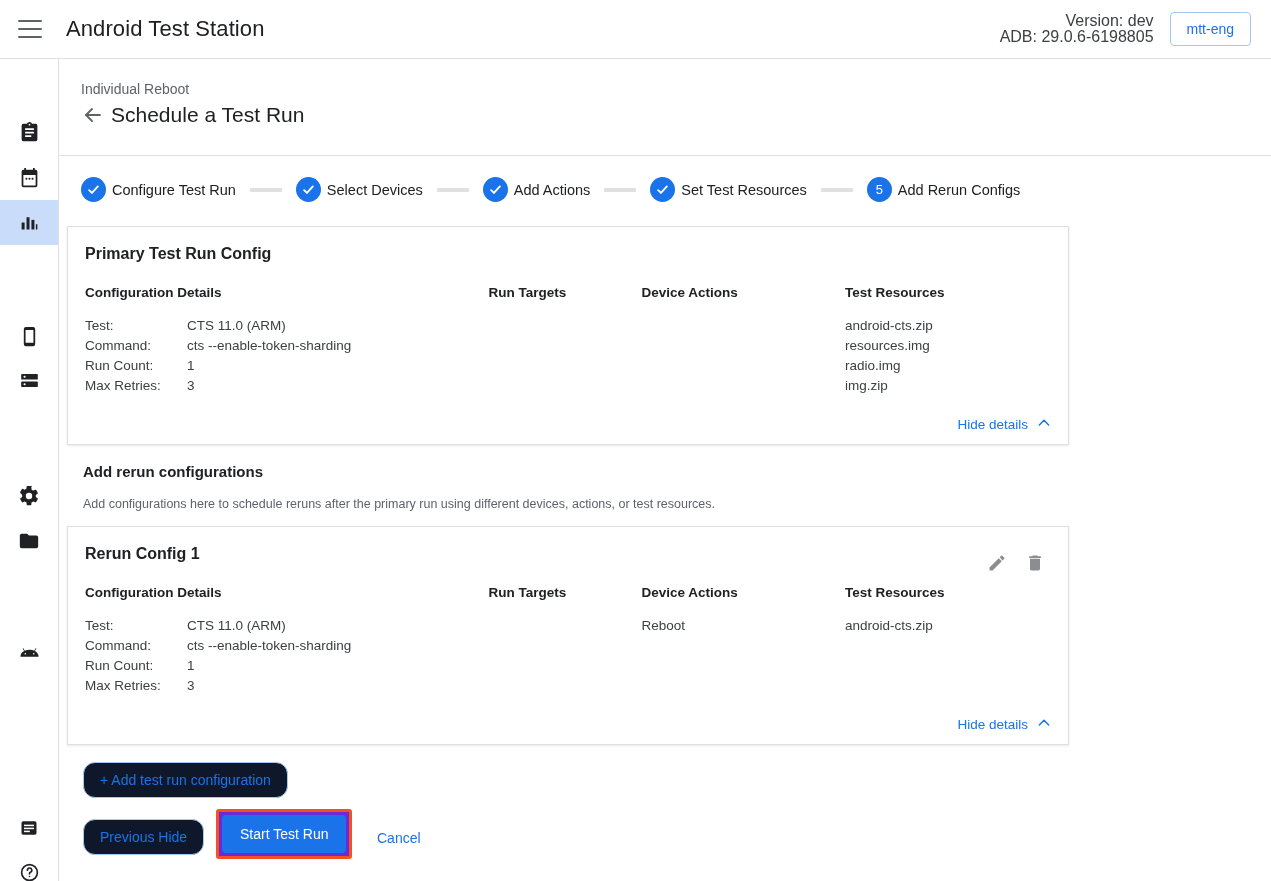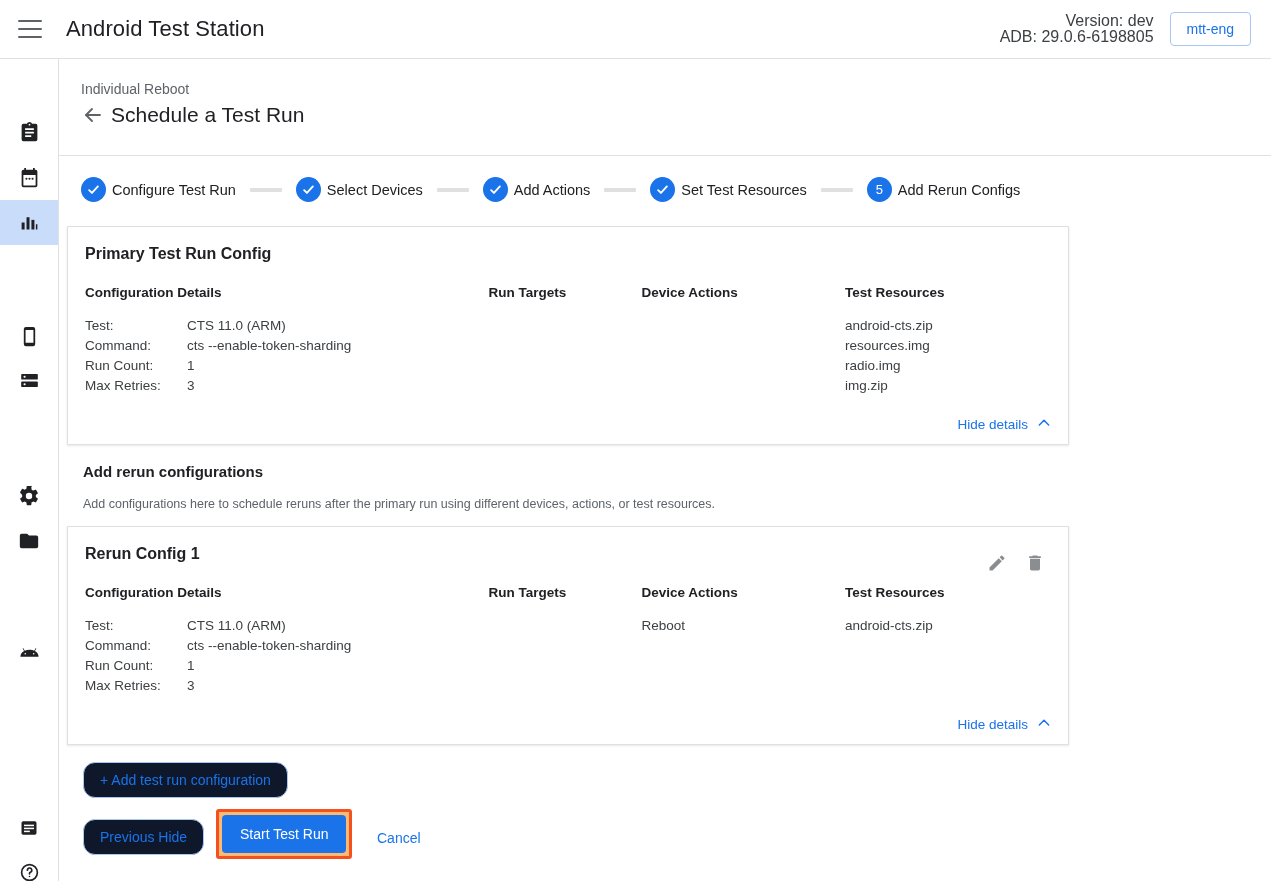--- a/index.html
+++ b/index.html
@@ -135,21 +135,21 @@
     border: none; border-radius: 4px; background: #1a73e8;
     color: #fff; font-size: 14px; padding: 11px 18px; cursor: pointer;
     font-family: "Liberation Sans", sans-serif;
   }
   .btn-text {
     border: none; background: transparent; color: #1a73e8;
     font-size: 14px; cursor: pointer; padding: 9px 8px;
     font-family: "Liberation Sans", sans-serif;
   }
   .highlight-box {
-    border: 3px solid #f4511e; border-radius: 3px; padding: 3px; background: #fdba74;
+    border: 3px solid #f4511e; border-radius: 3px; padding: 3px; background: #6d28d9;
     display: inline-block; line-height: 0;
   }
 </style>
 </head>
 <body>
 
 <div class="appbar">
   <div class="hamburger">
     <span></span>
       <span></span>

